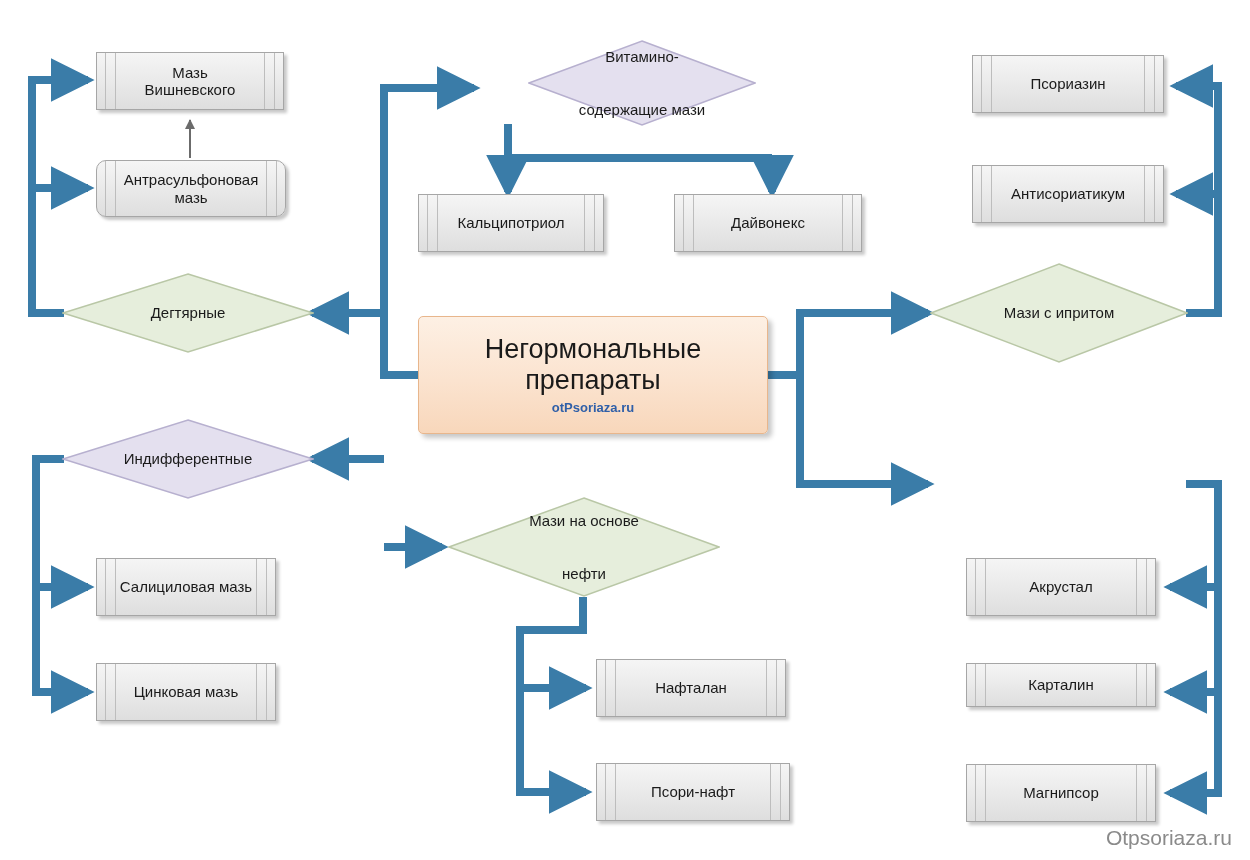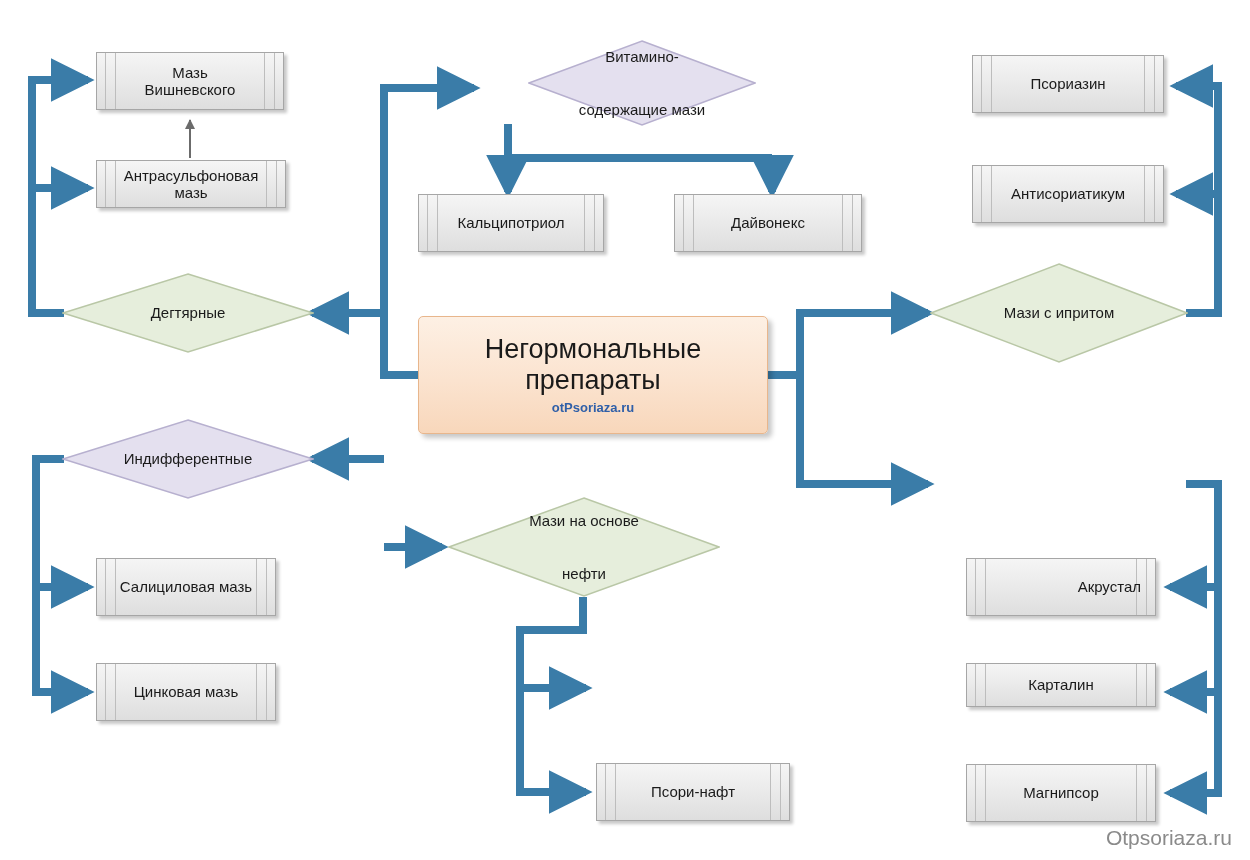--- a/index.html
+++ b/index.html
@@ -175,21 +175,21 @@
       <polygon points="126,1 251,40 126,79 1,40" fill="#e6eedc" stroke="#b9c7a6" stroke-width="1.5"></polygon>
     </svg>
     <span>Дегтярные</span>
   </div>
 
   <div class="node rect" style="left:96px; top:52px; width:188px; height:58px; flex-direction:column;">
     <span>Мазь</span>
     <span>Вишневского</span>
   </div>
 
-  <div class="node rect" style="left:96px; top:160px; width:190px; height:48px; flex-direction:column;">
+  <div class="node rect" style="left:96px; top:160px; width:190px; height:57px; flex-direction:column;border-radius:10px;">
     <span>Антрасульфоновая</span>
     <span>мазь</span>
   </div>
 
   <div class="node diamond" style="left:62px; top:419px; width:252px; height:80px;">
     <svg class="dshape" viewBox="0 0 252 80" preserveAspectRatio="none">
       <polygon points="126,1 251,40 126,79 1,40" fill="#e4e0ef" stroke="#b7b0cf" stroke-width="1.5"></polygon>
     </svg>
     <span>Индифферентные</span>
   </div>
@@ -203,20 +203,23 @@
   </div>
 
   <div class="node diamond" style="left:448px; top:497px; width:272px; height:100px; flex-direction:column;">
     <svg class="dshape" viewBox="0 0 272 100" preserveAspectRatio="none">
       <polygon points="136,1 271,50 136,99 1,50" fill="#e6eedc" stroke="#b9c7a6" stroke-width="1.5"></polygon>
     </svg>
     <span>Мази на основе</span>
     <span>нефти</span>
   </div>
 
+  <div class="node rect" style="left:596px; top:659px; width:190px; height:58px;">
+    <span>Нафталан</span>
+  </div>
 
   <div class="node rect" style="left:596px; top:763px; width:194px; height:58px;">
     <span>Псори-нафт</span>
   </div>
 
   <div class="node diamond" style="left:930px; top:263px; width:258px; height:100px;">
     <svg class="dshape" viewBox="0 0 258 100" preserveAspectRatio="none">
       <polygon points="129,1 257,50 129,99 1,50" fill="#e6eedc" stroke="#b9c7a6" stroke-width="1.5"></polygon>
     </svg>
     <span>Мази с ипритом</span>
@@ -224,21 +227,21 @@
 
   <div class="node rect" style="left:972px; top:55px; width:192px; height:58px;">
     <span>Псориазин</span>
   </div>
 
   <div class="node rect" style="left:972px; top:165px; width:192px; height:58px;justify-content:center;">
     <span>Антисориатикум</span>
   </div>
 
 
-  <div class="node rect" style="left:966px; top:558px; width:190px; height:58px;justify-content:flex-end;">
+  <div class="node rect" style="left:966px; top:558px; width:190px; height:58px;">
     <span>Акрустал</span>
   </div>
 
   <div class="node rect" style="left:966px; top:663px; width:190px; height:44px;">
     <span>Карталин</span>
   </div>
 
   <div class="node rect" style="left:966px; top:764px; width:190px; height:58px;">
     <span>Магнипсор</span>
   </div>

